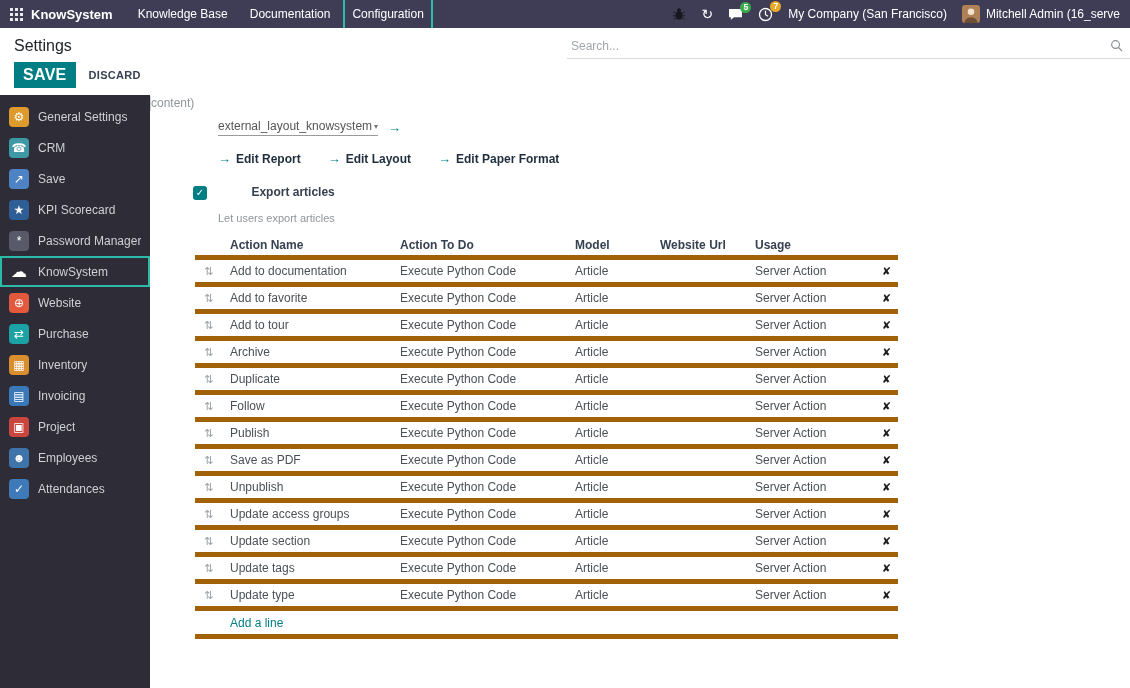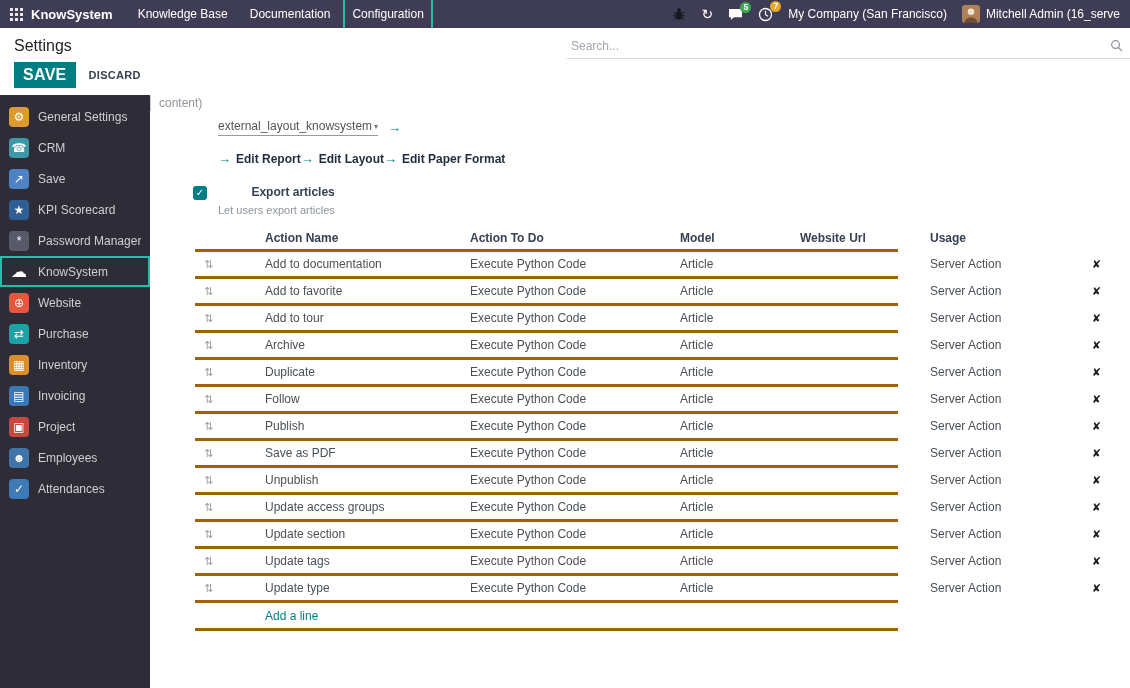--- a/index.html
+++ b/index.html
@@ -51,41 +51,41 @@
   .side-item{display:flex;align-items:center;gap:9px;padding:5px 6px 5px 9px;font-size:12px;color:#cfcfd6;height:31px;cursor:pointer;white-space:nowrap;}
   .side-item.annotated-item{border:2px solid var(--annot);padding-left:7px;}
   .side-icon{width:20px;height:20px;border-radius:4px;color:#fff;display:flex;align-items:center;justify-content:center;font-size:12px;line-height:1;flex:none;}
   .side-icon.big-glyph{font-size:16px;}
   .side-label{overflow:hidden;text-overflow:ellipsis;}
 
   .content{flex:1;position:relative;overflow:hidden;background:#fff;}
 
   .trunc-row{display:flex;font-size:12px;color:#8f959b;line-height:15px;padding-top:1px;}
   .trunc-left{margin-left:68px;width:360px;}
-  .trunc-right{border-left:1px solid #ccc;padding-left:8px;}
+  .trunc-right{border-left:1px solid #ccc;}
 
   .layout-row{margin:8px 0 0 68px;display:flex;align-items:center;font-size:12px;color:#555;}
   .layout-select{display:flex;align-items:center;border-bottom:1px solid #9a9a9a;width:160px;padding-bottom:2px;cursor:pointer;}
   .layout-caret{margin-left:auto;font-size:8px;color:#777;}
   .layout-open{color:var(--accent);font-weight:bold;margin-left:10px;cursor:pointer;font-size:13px;}
 
-  .edit-links{margin:15px 0 0 68px;display:flex;font-size:12px;}
+  .edit-links{margin:15px 0 0 68px;display:flex;gap:27px;font-size:12px;}
   .edit-link{cursor:pointer;white-space:nowrap;}
   .edit-link .arr{color:var(--accent);font-weight:bold;margin-right:5px;font-size:13px;}
   .edit-link .lbl{color:#1f2d3d;font-weight:bold;}
 
   .section-heading{display:inline-block;margin:25px 0 0 25px;border:2px solid var(--annot);padding:3px 9px;font-size:13px;font-weight:bold;color:#374151;}
 
   .export-row{margin:19px 0 0 43px;display:flex;align-items:flex-start;gap:11px;}
   .checkbox{width:14px;height:14px;border-radius:3px;background:var(--accent);color:#fff;font-size:10px;line-height:1;display:flex;align-items:center;justify-content:center;margin-top:1px;cursor:pointer;flex:none;}
   .export-label{font-size:12px;font-weight:bold;color:#374151;text-align:right;}
-  .export-help{font-size:11px;color:#8f959b;margin-top:5px;}
+  .export-help{font-size:11px;color:#8f959b;margin-top:13px;}
 
   .mtable{margin:10px 0 0 45px;width:703px;font-size:12px;color:#4a5056;}
-  .thead,.trow,.add-row{display:grid;grid-template-columns:30px 170px 175px 85px 95px 125px 23px;align-items:center;border-bottom:3px solid #a16207;gap:35px;}
+  .thead,.trow,.add-row{display:grid;grid-template-columns:30px 170px 175px 85px 95px 125px 23px;align-items:center;border-bottom:5px solid #a16207;}
   .thead{font-weight:bold;color:#374151;height:26px;}
   .trow{height:27px;}
   .add-row{height:28px;}
   .cell{padding-left:5px;overflow:hidden;white-space:nowrap;}
   .c-handle{color:#9aa0a6;font-size:11px;padding-left:9px;cursor:grab;}
   .c-del{color:#1b1b1b;font-weight:bold;text-align:center;font-size:11px;padding-left:0;cursor:pointer;}
   .add-link{grid-column:2/8;padding-left:5px;color:var(--accent);cursor:pointer;}
 </style>
 </head>
 <body>

